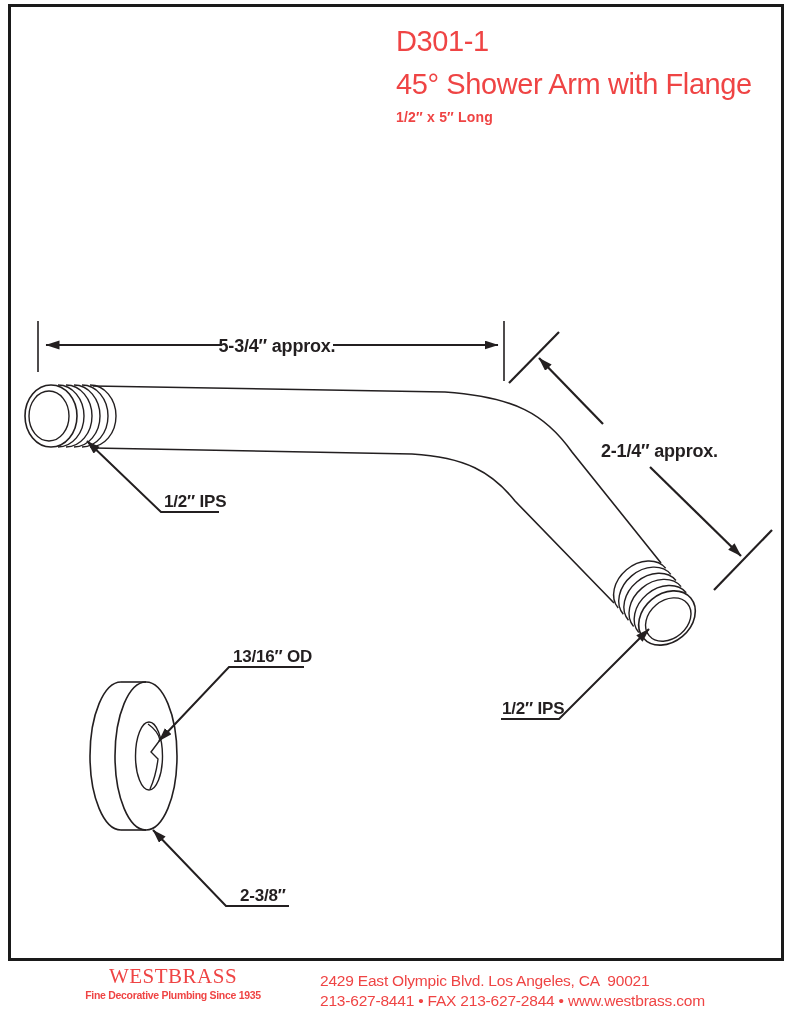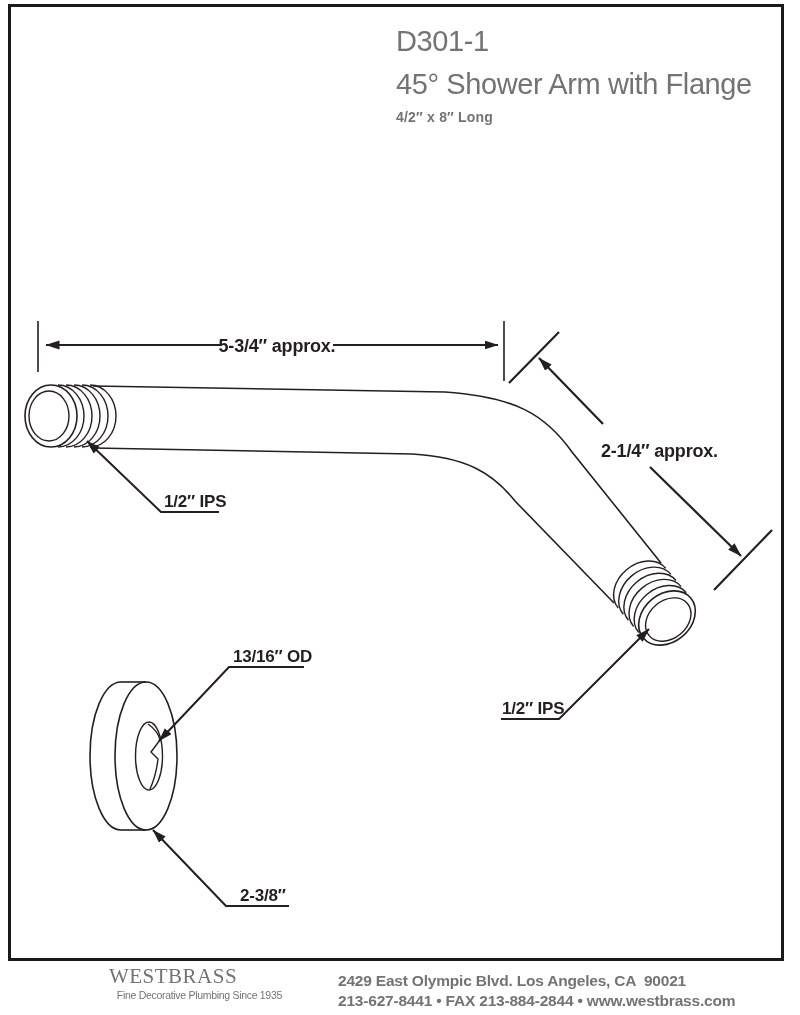--- a/index.html
+++ b/index.html
@@ -1,18 +1,18 @@
 <!DOCTYPE html>
 <html><head>
 <meta charset="utf-8">
 <style>
   html,body{margin:0;padding:0;background:#ffffff;}
   .sheet{
     position:relative;width:800px;height:1015px;background:#ffffff;overflow:hidden;
-    font-family:"Liberation Sans",sans-serif;color:#737373;
+    font-family:"Liberation Sans",sans-serif;color:#ef4444;
   }
   .frame{
     position:absolute;left:8px;top:4px;width:776px;height:957px;
     border:3px solid #1a1a1a;box-sizing:border-box;
   }
   
   .title-block{position:absolute;left:396px;top:27px;line-height:1;}
   .model{font-size:29px;letter-spacing:-0.4px;}
   .prod-name{font-size:29px;letter-spacing:-0.4px;margin-top:14px;white-space:nowrap;}
   .prod-size{font-size:14px;font-weight:600;margin-top:11px;letter-spacing:0.2px;}
@@ -20,35 +20,35 @@
   svg.drawing{position:absolute;left:0;top:0;}
   .ln{stroke:#231f20;fill:none;stroke-width:1.6;}
   .thin{stroke-width:1.4;}
   .dim{stroke:#231f20;fill:none;stroke-width:2.2;}
   .leader{stroke:#231f20;fill:none;stroke-width:2;}
   .lbl{font:600 17px "Liberation Sans",sans-serif;fill:#231f20;letter-spacing:-0.2px;}
   .dimlbl{font:600 18px "Liberation Sans",sans-serif;fill:#231f20;letter-spacing:-0.2px;}
   
   .logo{position:absolute;left:64px;top:966px;width:218px;text-align:center;}
   .brand{font-family:"Liberation Serif",serif;font-size:21px;letter-spacing:0.5px;line-height:1;}
-  .tagline{font-size:10.5px;font-weight:400;letter-spacing:-0.3px;margin-top:2px;white-space:nowrap;text-align:right;}
-  .addr{position:absolute;left:338px;top:971px;font-size:15.5px;font-weight:700;letter-spacing:-0.2px;line-height:1.28;}
+  .tagline{font-size:10.5px;font-weight:700;letter-spacing:-0.3px;margin-top:2px;white-space:nowrap;}
+  .addr{position:absolute;left:320px;top:971px;font-size:15.5px;font-weight:400;letter-spacing:-0.2px;line-height:1.28;}
   .addr div{white-space:pre;}
 </style>
 </head>
 <body>
 
 <div class="sheet">
 
   <div class="frame"></div>
 
   <div class="title-block">
     <div class="model">D301-1</div>
     <div class="prod-name">45° Shower Arm with Flange</div>
-    <div class="prod-size">4/2″ x 8″ Long</div>
+    <div class="prod-size">1/2″ x 5″ Long</div>
   </div>
 
   <svg class="drawing" width="800" height="1015" viewBox="0 0 800 1015">
     <defs>
       <marker id="arr" markerUnits="userSpaceOnUse" markerWidth="15" markerHeight="10" refX="13.5" refY="4.5" orient="auto">
         <path d="M0,0 L14,4.5 L0,9 Z" fill="#231f20"></path>
       </marker>
     </defs>
 
     <g>
@@ -122,16 +122,16 @@
       <text class="lbl" x="240" y="901">2-3/8″</text>
     </g>
   </svg>
 
   <div class="logo">
     <div class="brand">WESTBRASS</div>
     <div class="tagline">Fine Decorative Plumbing Since 1935</div>
   </div>
   <div class="addr">
     <div>2429 East Olympic Blvd. Los Angeles, CA  90021</div>
-    <div>213-627-8441 • FAX 213-884-2844 • www.westbrass.com</div>
+    <div>213-627-8441 • FAX 213-627-2844 • www.westbrass.com</div>
   </div>
 
 </div>
 
 </body></html>

